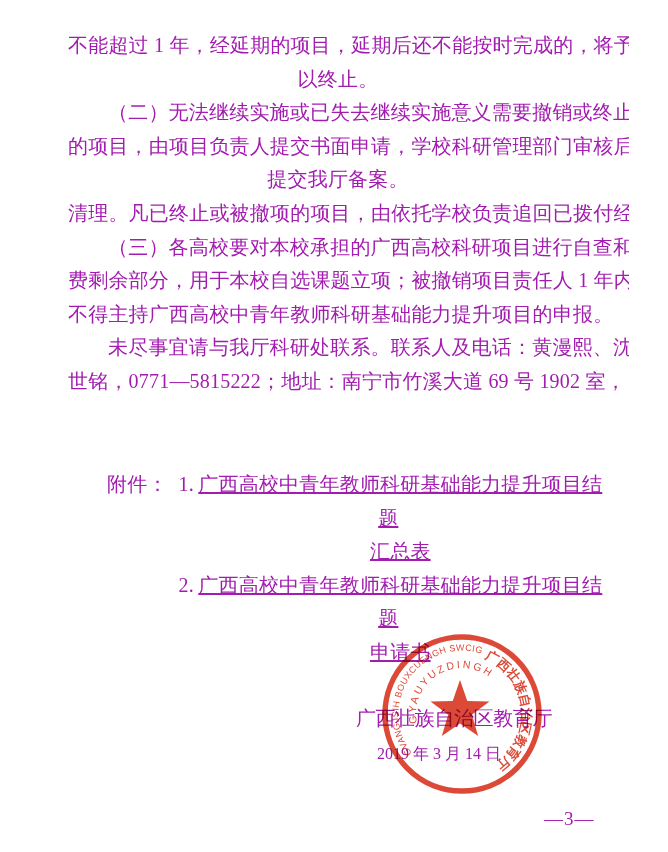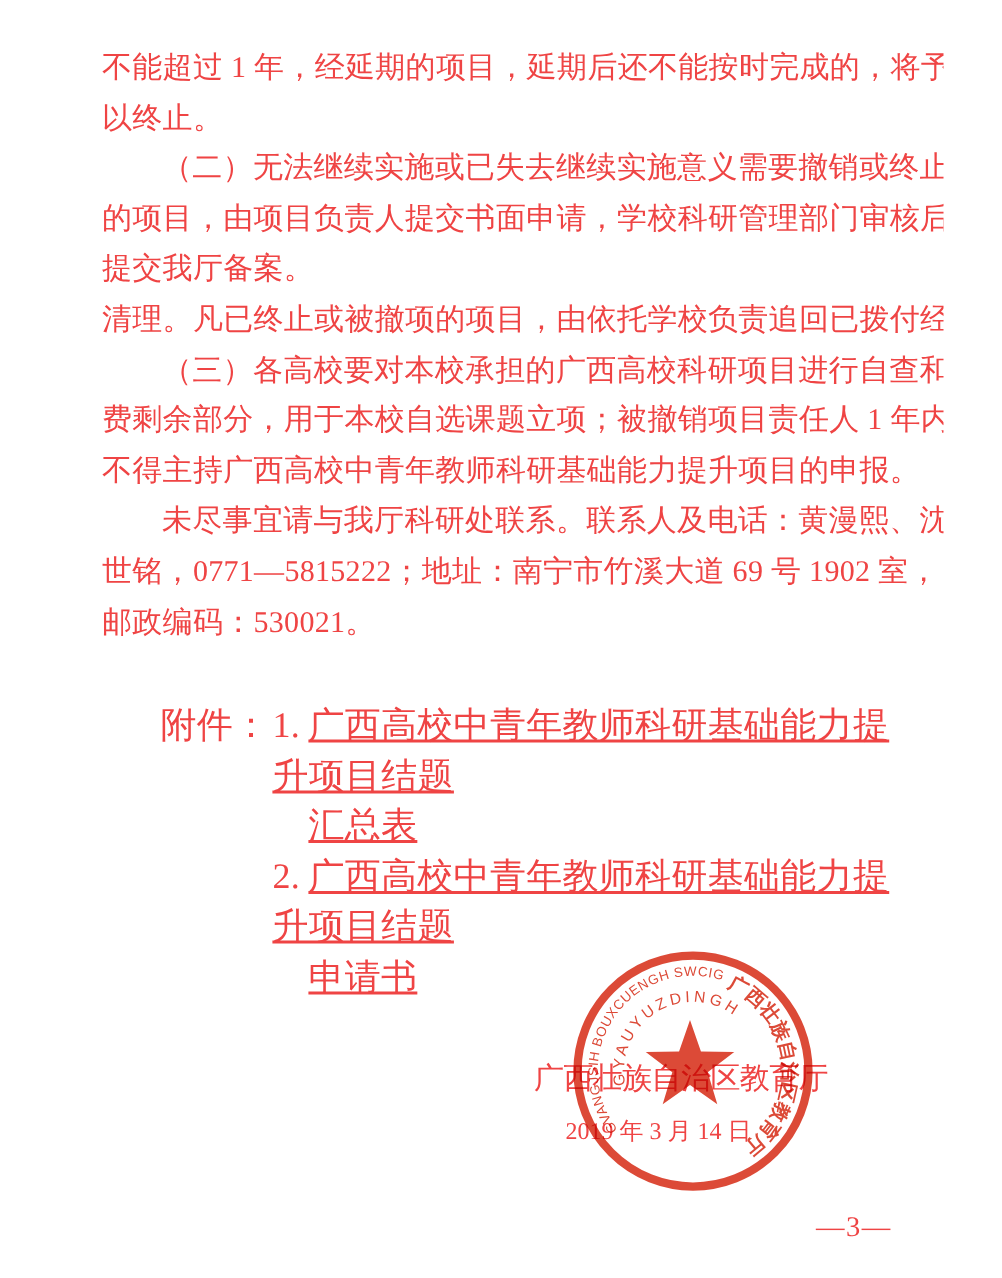--- a/index.html
+++ b/index.html
@@ -1,31 +1,32 @@
 <!DOCTYPE html>
 <html><head>
 <meta charset="utf-8">
 <style>
   * { margin:0; padding:0; box-sizing:border-box; }
   html, body { background:#ffffff; }
   .page {
     position:relative; width:629px; height:852px;
     background:#ffffff; overflow:hidden;
     font-family:"Liberation Serif","DejaVu Serif",serif;
-    color:#ef4444;
+    color:#a21caf;
+    text-align:center;
   }
   
   .body-text { position:absolute; left:68px; top:29px; width:540px;
                font-size:20px; line-height:33.6px; letter-spacing:0.2px; }
   .ln { height:33.6px; white-space:nowrap; }
   .ln.ind { padding-left:40px; }
 
   
   .attach { position:absolute; left:107px; top:468px; width:500px;
-            font-size:24px; line-height:33.6px; display:flex; letter-spacing:0.2px; }
+            font-size:20px; line-height:33.6px; display:flex; letter-spacing:0.2px; }
   .attach-label { flex:0 0 auto; margin-right:2px; }
   .attach-items { flex:1 1 auto;text-decoration:underline; }
   .attach-num { display:inline-block; width:24px; }
   .attach-cont { margin-left:24px; }
 
   
   .signature { position:absolute; left:356px; top:705px; font-size:20px;
                letter-spacing:-0.4px; white-space:nowrap; }
   .sign-date { position:absolute; left:377px; top:744px; font-size:16px;
                white-space:nowrap; }
@@ -50,21 +51,20 @@
     <div class="ln">以终止。</div>
     <div class="ln ind">（二）无法继续实施或已失去继续实施意义需要撤销或终止</div>
     <div class="ln">的项目，由项目负责人提交书面申请，学校科研管理部门审核后</div>
     <div class="ln">提交我厅备案。</div>
     <div class="ln">清理。凡已终止或被撤项的项目，由依托学校负责追回已拨付经</div>
     <div class="ln ind">（三）各高校要对本校承担的广西高校科研项目进行自查和</div>
     <div class="ln">费剩余部分，用于本校自选课题立项；被撤销项目责任人 1 年内</div>
     <div class="ln">不得主持广西高校中青年教师科研基础能力提升项目的申报。</div>
     <div class="ln ind">未尽事宜请与我厅科研处联系。联系人及电话：黄漫熙、沈</div>
     <div class="ln">世铭，0771—5815222；地址：南宁市竹溪大道 69 号 1902 室，</div>
-    <div class="ln">邮政编码：530021。</div>
   </div>
 
   <div class="attach">
     <span class="attach-label">附件：</span>
     <div class="attach-items">
       <div class="attach-item">
         <div class="attach-line"><span class="attach-num">1.</span><span>广西高校中青年教师科研基础能力提升项目结题</span></div>
         <div class="attach-cont">汇总表</div>
       </div>
       <div class="attach-item">

